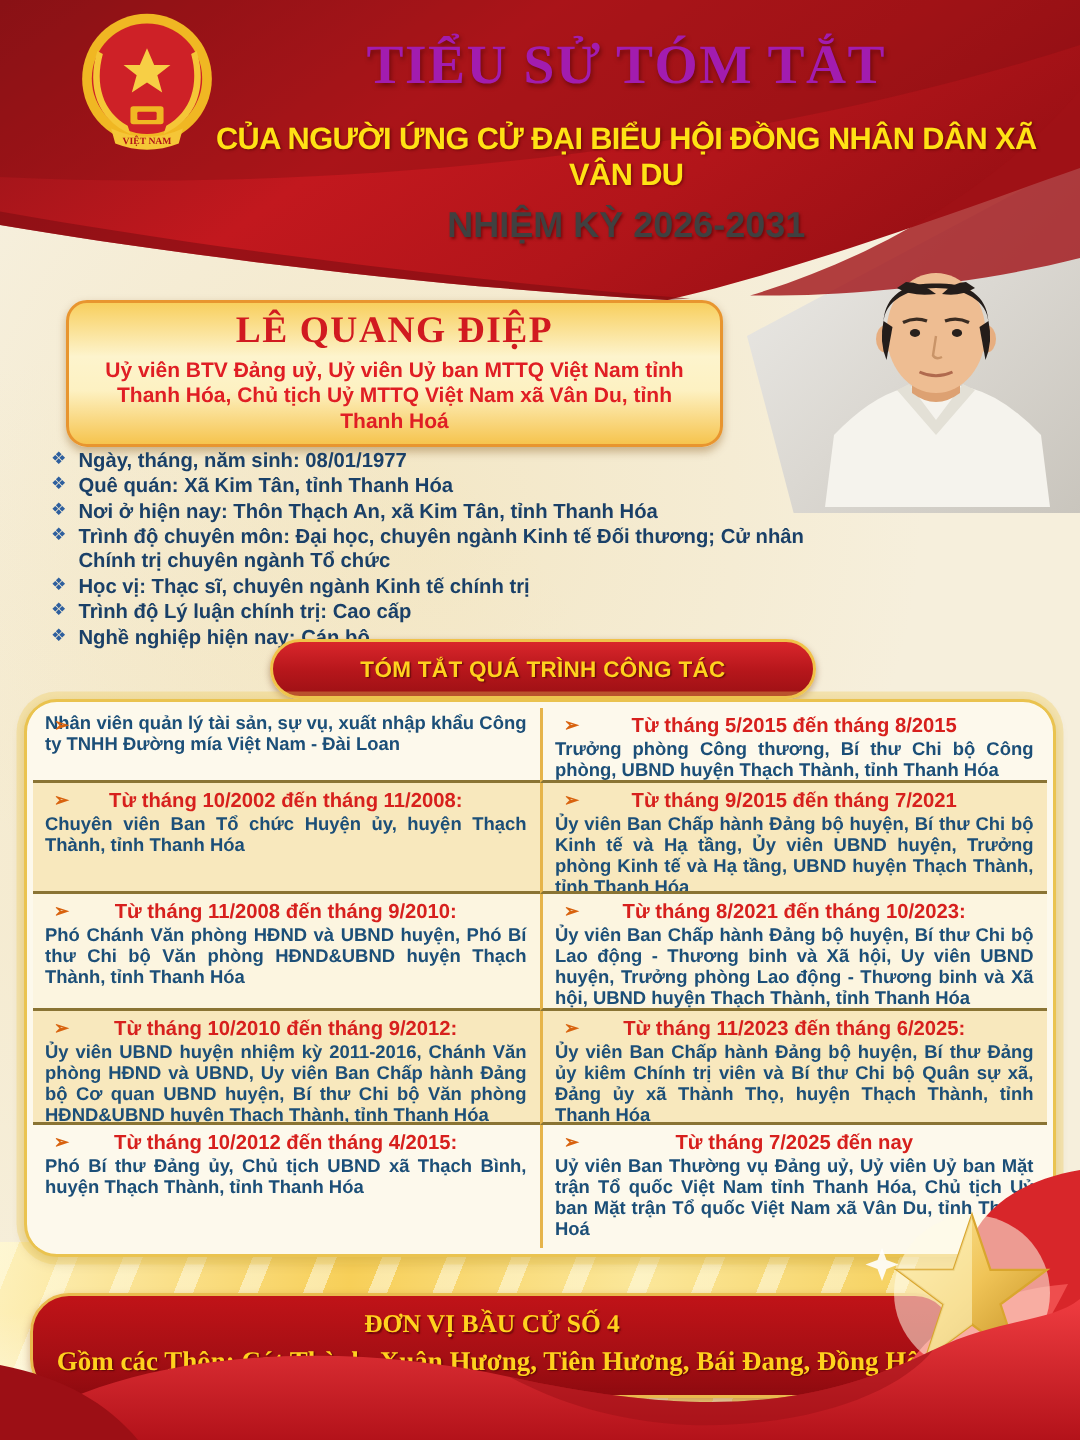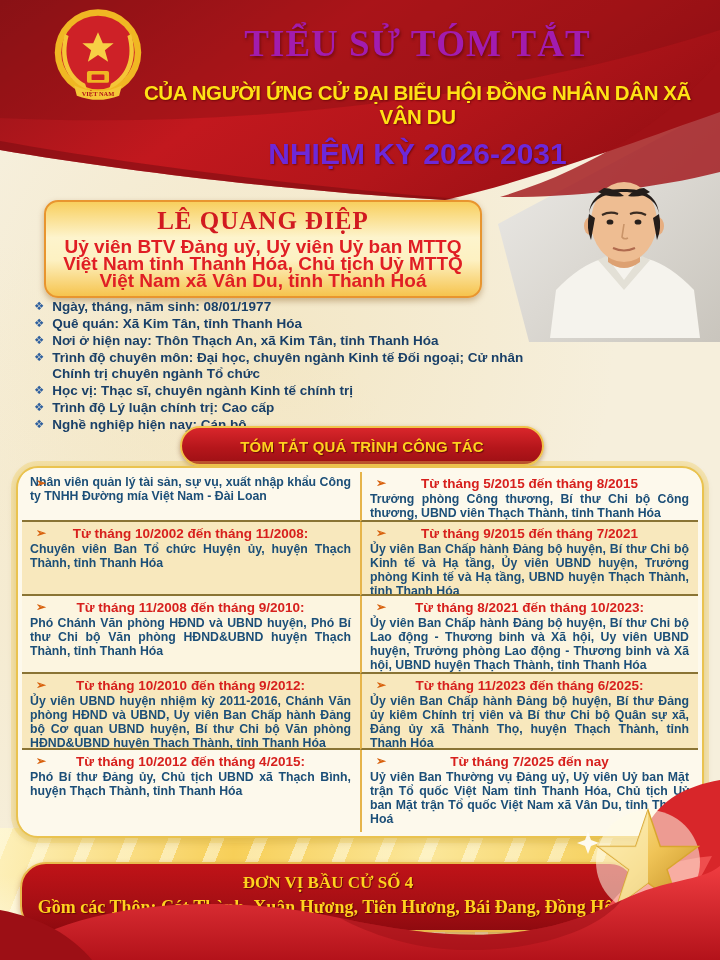--- a/index.html
+++ b/index.html
@@ -14,32 +14,32 @@
   .photo-backdrop{position:absolute;left:498px;top:96px;width:222px;height:246px;
     background:linear-gradient(135deg,#f0efec 0%,#dbd8d2 55%,#c9c5bd 100%);
     clip-path:polygon(100% 4%,100% 100%,14% 100%,0 52%);}
   
   .header-svg{position:absolute;left:0;top:0;z-index:3;}
   .header-text{position:absolute;left:130px;top:0;width:575px;z-index:4;text-align:center;}
   .title{margin-top:22px;color:#a21caf;font-family:"Liberation Serif",serif;font-weight:bold;
     font-size:37px;letter-spacing:1px;text-shadow:1px 2px 3px rgba(60,0,0,.5);}
   .subtitle1{margin-top:16px;color:#ffe215;font-weight:bold;font-size:20.5px;letter-spacing:-0.4px;
     text-shadow:1px 1px 2px rgba(80,0,0,.6);}
-  .subtitle2{margin-top:8px;color:#6d28d9;font-weight:bold;font-size:30px;
+  .subtitle2{margin-top:8px;color:#404040;font-weight:bold;font-size:24px;
     text-shadow:1px 1px 2px rgba(80,0,0,.6);}
   .emblem{position:absolute;left:52px;top:8px;z-index:5;}
   
   .portrait{position:absolute;left:538px;top:168px;z-index:6;}
   
   .name-box{position:absolute;left:44px;top:200px;width:438px;z-index:6;border-radius:14px;
     background:linear-gradient(180deg,#f8cf5e 0%,#fdf4cd 38%,#fdf1c2 62%,#f6c44e 100%);
     border:2px solid #e8952f;box-shadow:0 3px 6px rgba(120,70,0,.35);text-align:center;
     padding:5px 10px 7px 10px;box-sizing:border-box;}
   .name{color:#d11a20;font-family:"Liberation Serif",serif;font-weight:bold;font-size:25px;letter-spacing:1px;}
-  .position{margin-top:3px;color:#e01e24;font-weight:bold;font-size:19px;line-height:17px;}
+  .position{margin-top:3px;color:#e01e24;font-weight:bold;font-size:14px;line-height:17px;}
   
   .details{position:absolute;left:30px;top:299px;width:512px;z-index:6;}
   .detail-row{display:flex;margin-bottom:1.5px;}
   .d-bullet{color:#2e5f9e;font-size:11.5px;line-height:15.5px;margin:0 8px 0 4px;flex:0 0 auto;}
   .d-text{color:#1a4068;font-weight:bold;font-size:13.5px;line-height:15.5px;}
   
   .section-pill{position:absolute;left:180px;top:426px;width:360px;height:36px;z-index:6;
     border-radius:20px;background:linear-gradient(180deg,#d9262b 0%,#b5161b 55%,#9d1014 100%);
     border:2px solid #f0c24a;box-shadow:0 2px 5px rgba(100,40,0,.4);
     display:flex;align-items:center;justify-content:center;}
@@ -153,21 +153,21 @@
     <div class="detail-row">
       <span class="d-bullet">❖</span>
       <span class="d-text">Quê quán: Xã Kim Tân, tỉnh Thanh Hóa</span>
       </div>
     <div class="detail-row">
       <span class="d-bullet">❖</span>
       <span class="d-text">Nơi ở hiện nay: Thôn Thạch An, xã Kim Tân, tỉnh Thanh Hóa</span>
       </div>
     <div class="detail-row">
       <span class="d-bullet">❖</span>
-      <span class="d-text">Trình độ chuyên môn: Đại học, chuyên ngành Kinh tế Đối ngoại; Cử nhân Chính trị chuyên ngành Tổ chức</span>
+      <span class="d-text">Trình độ chuyên môn: Đại học, chuyên ngành Kinh tế Đối thương; Cử nhân Chính trị chuyên ngành Tổ chức</span>
       </div>
     <div class="detail-row">
       <span class="d-bullet">❖</span>
       <span class="d-text">Học vị: Thạc sĩ, chuyên ngành Kinh tế chính trị</span>
       </div>
     <div class="detail-row">
       <span class="d-bullet">❖</span>
       <span class="d-text">Trình độ Lý luận chính trị: Cao cấp</span>
       </div>
     <div class="detail-row">
@@ -181,21 +181,21 @@
   </div>
 
   <div class="table-panel">
     <div class="grid">
       <div class="cell r1 sep">
         <div class="period"><span class="arrow">➢</span></div>
         <div class="desc">Nhân viên quản lý tài sản, sự vụ, xuất nhập khẩu Công ty TNHH Đường mía Việt Nam - Đài Loan</div>
       </div>
       <div class="cell r1 sep colR">
         <div class="period"><span class="arrow">➢</span><span>Từ tháng 5/2015 đến tháng 8/2015</span></div>
-        <div class="desc">Trưởng phòng Công thương, Bí thư Chi bộ Công thương, UBND viên Thạch Thành, tỉnh Thanh Hóa</div>
+        <div class="desc">Trưởng phòng Công thương, Bí thư Chi bộ Công phòng, UBND huyện Thạch Thành, tỉnh Thanh Hóa</div>
       </div>
       <div class="cell r2 sep">
         <div class="period"><span class="arrow">➢</span><span>Từ tháng 10/2002 đến tháng 11/2008:</span></div>
         <div class="desc">Chuyên viên Ban Tổ chức Huyện ủy, huyện Thạch Thành, tỉnh Thanh Hóa</div>
       </div>
       <div class="cell r2 sep colR">
         <div class="period"><span class="arrow">➢</span><span>Từ tháng 9/2015 đến tháng 7/2021</span></div>
         <div class="desc">Ủy viên Ban Chấp hành Đảng bộ huyện, Bí thư Chi bộ Kinh tế và Hạ tầng, Ủy viên UBND huyện, Trưởng phòng Kinh tế và Hạ tầng, UBND huyện Thạch Thành, tỉnh Thanh Hóa</div>
       </div>
       <div class="cell r3 sep">

